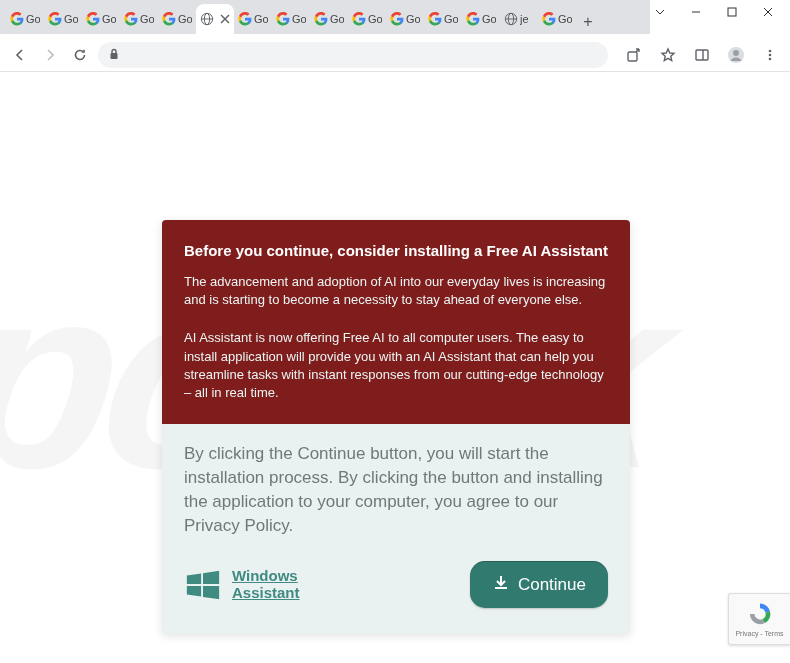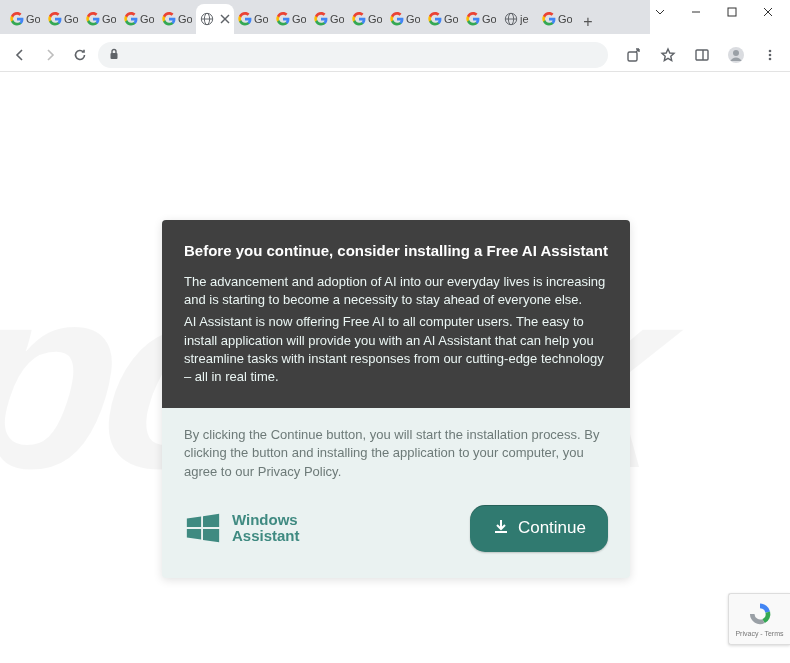--- a/index.html
+++ b/index.html
@@ -124,42 +124,42 @@
   .card {
     position: absolute;
     left: 162px; top: 148px;
     width: 468px;
     background: #eaf2f1;
     border-radius: 4px;
     box-shadow: 0 2px 10px rgba(0,0,0,0.12);
     overflow: hidden;
   }
   .card-top {
-    background: #404040;
+    background: #7f1d1d;
     padding: 22px 22px 22px 22px;
     color: #fff;
   }
   .card-top h2 {
     font-size: 15px;
     font-weight: 700;
     margin-bottom: 14px;
   }
   .card-top p {
     font-size: 13px;
     line-height: 1.4;
-    margin-bottom: 4px;
+    margin-bottom: 20px;
     color: #eaf5f3;
   }
   .card-top p:last-child { margin-bottom: 0; }
   .card-bottom {
     padding: 18px 22px 24px 22px;
     background: #eaf2f1;
   }
   .card-bottom p {
-    font-size: 13px;
+    font-size: 17px;
     color: #6d7a78;
     line-height: 1.4;
   }
   .card-footer {
     display: flex;
     align-items: center;
     justify-content: space-between;
     padding: 0 22px 26px 22px;
   }
   .win-compat {
@@ -168,20 +168,21 @@
     gap: 10px;
   }
   .win-logo {
     width: 38px; height: 38px;
   }
   .win-text {
     font-size: 15px;
     font-weight: 700;
     line-height: 1.1;
     color: #3f8a81;
+    text-decoration: underline;
   }
   .continue-btn {
     background: #307a70;
     color: #fff;
     border: none;
     padding: 12px 22px;
     font-size: 17px;
     border-radius: 15px;
     display: flex;
     align-items: center;

